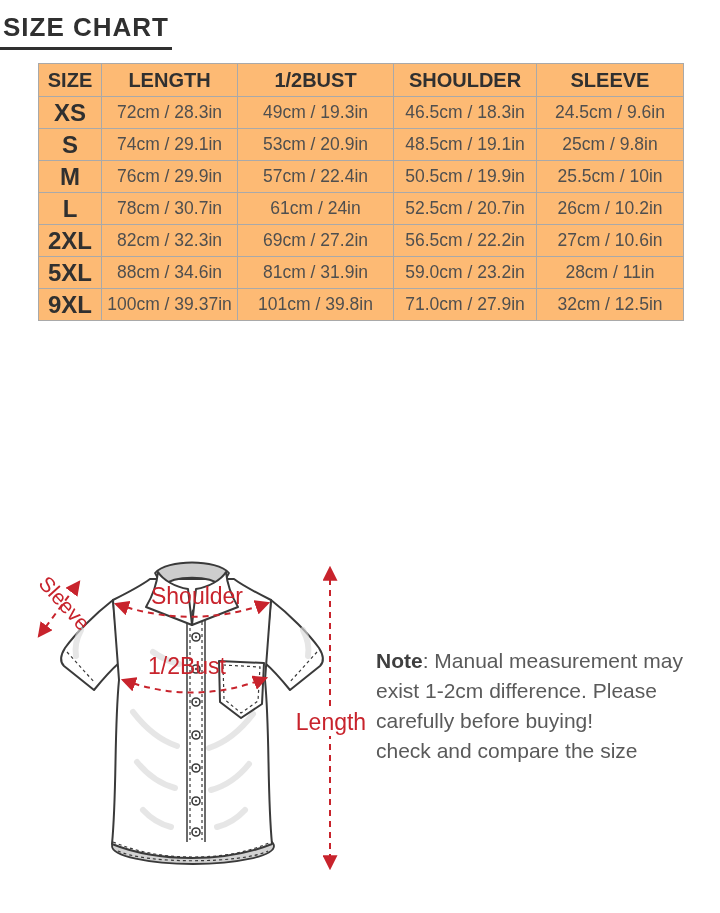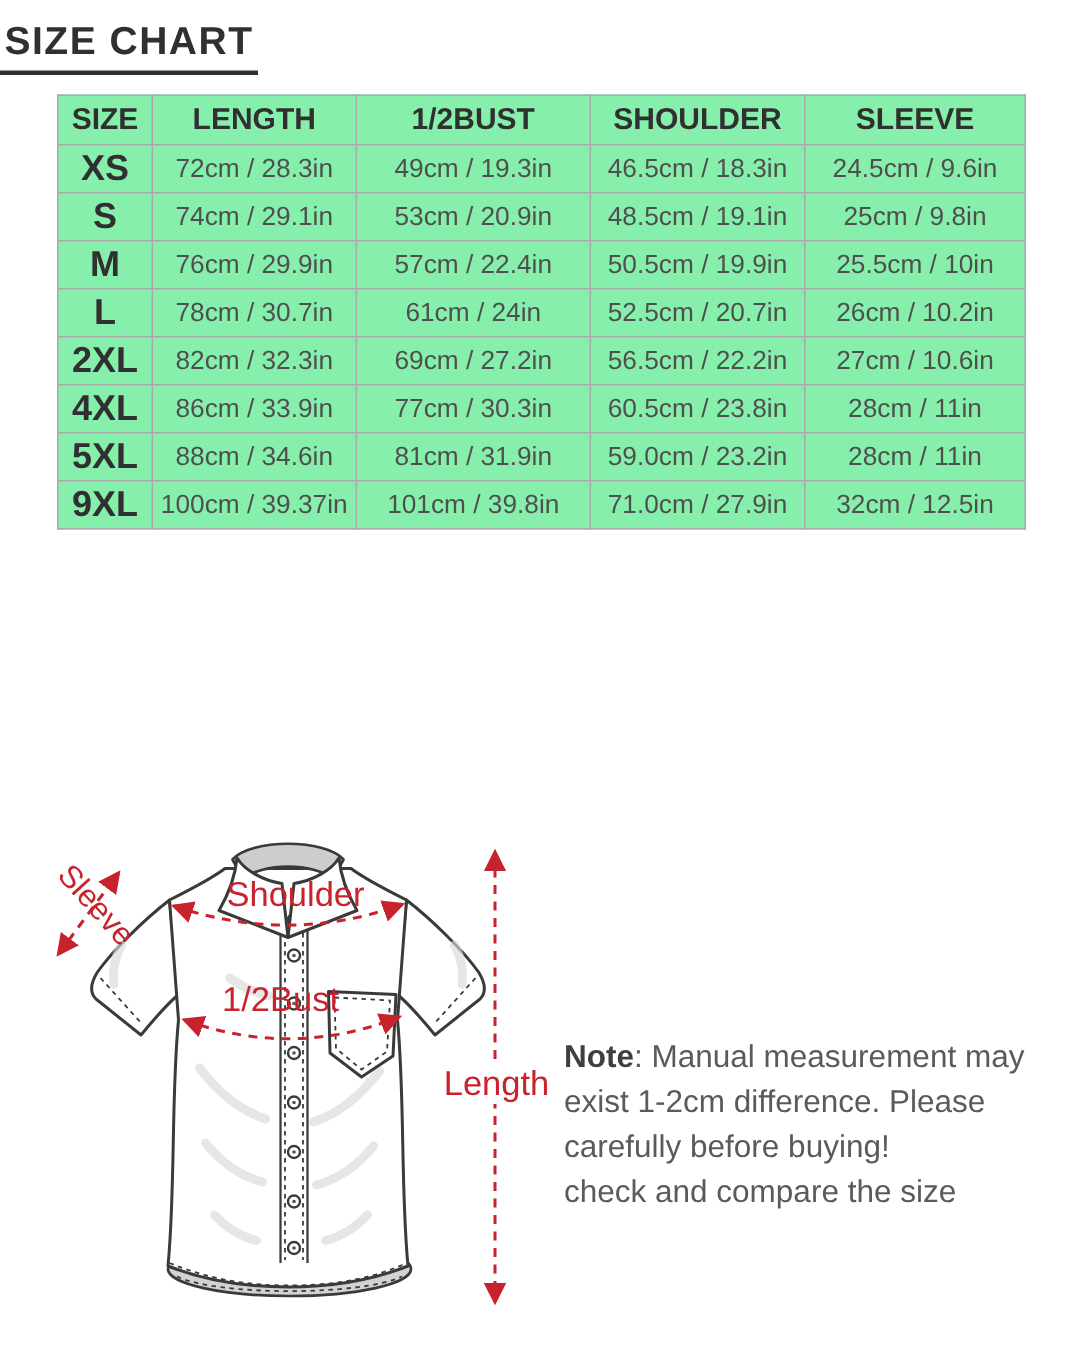--- a/index.html
+++ b/index.html
@@ -17,21 +17,21 @@
     width:720px;height:913px;position:relative;overflow:hidden;
     font-family:"Liberation Sans",sans-serif;
   }
   .title-wrap{position:absolute;top:12px;left:0;width:720px;text-align:left}
   .title-wrap .title{
     display:inline-block;font-size:26px;font-weight:bold;letter-spacing:1px;
     color:var(--ink);border-bottom:3px solid var(--ink);padding:0 3px 4px;
   }
   table.size-chart{
     position:absolute;left:38px;top:63px;width:645px;
-    border-collapse:collapse;table-layout:fixed;background:#86efac;
+    border-collapse:collapse;table-layout:fixed;background:#fdba74;
   }
   .size-chart th,.size-chart td{
     border:1px solid var(--border);text-align:center;vertical-align:middle;
     height:32px;padding:0;white-space:nowrap;overflow:hidden;
   }
   .size-chart th{height:33px;font-size:20px;font-weight:bold;color:var(--ink)}
   .size-chart td{font-size:17.5px;color:var(--cell-text)}
   .size-chart td.c-size{font-weight:bold;font-size:24px;color:var(--ink)}
   .shirt-wrap{position:absolute;left:15px;top:552px;width:350px;height:360px}
   .outline{fill:#fff;stroke:var(--shirt-line);stroke-width:2;stroke-linejoin:round}
@@ -44,21 +44,21 @@
   .btnhole{fill:#555}
   .redline{fill:none;stroke:var(--accent-red);stroke-width:2;stroke-dasharray:6 5}
   .red-fill{fill:var(--accent-red)}
   .red-label{
     fill:var(--accent-red);font-size:23px;
     font-family:"Liberation Sans",sans-serif;
   }
   .red-label.small{font-size:21px}
   .note{
     position:absolute;left:376px;top:646px;width:336px;
-    font-size:21px;line-height:30px;color:var(--note-text);margin-top:44px;
+    font-size:21px;line-height:30px;color:var(--note-text);
   }
   .note strong{color:#3f3f3f;font-weight:bold}
   .note-line{display:block}
 </style>
 </head>
 <body>
 
 <div class="title-wrap">
   <span class="title">SIZE CHART</span>
 </div>
@@ -111,27 +111,20 @@
       <td>26cm / 10.2in</td>
     </tr>
       <tr>
       <td class="c-size">2XL</td>
       <td>82cm / 32.3in</td>
       <td>69cm / 27.2in</td>
       <td>56.5cm / 22.2in</td>
       <td>27cm / 10.6in</td>
     </tr>
       <tr>
-      <td class="c-size">4XL</td>
-      <td>86cm / 33.9in</td>
-      <td>77cm / 30.3in</td>
-      <td>60.5cm / 23.8in</td>
-      <td>28cm / 11in</td>
-    </tr>
-      <tr>
       <td class="c-size">5XL</td>
       <td>88cm / 34.6in</td>
       <td>81cm / 31.9in</td>
       <td>59.0cm / 23.2in</td>
       <td>28cm / 11in</td>
     </tr>
       <tr>
       <td class="c-size">9XL</td>
       <td>100cm / 39.37in</td>
       <td>101cm / 39.8in</td>

